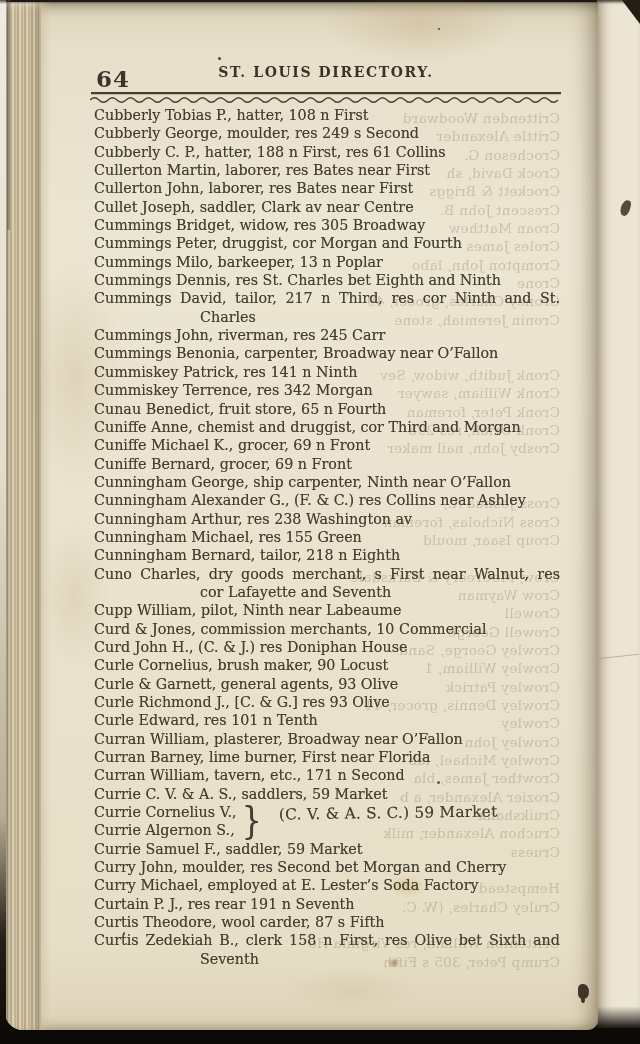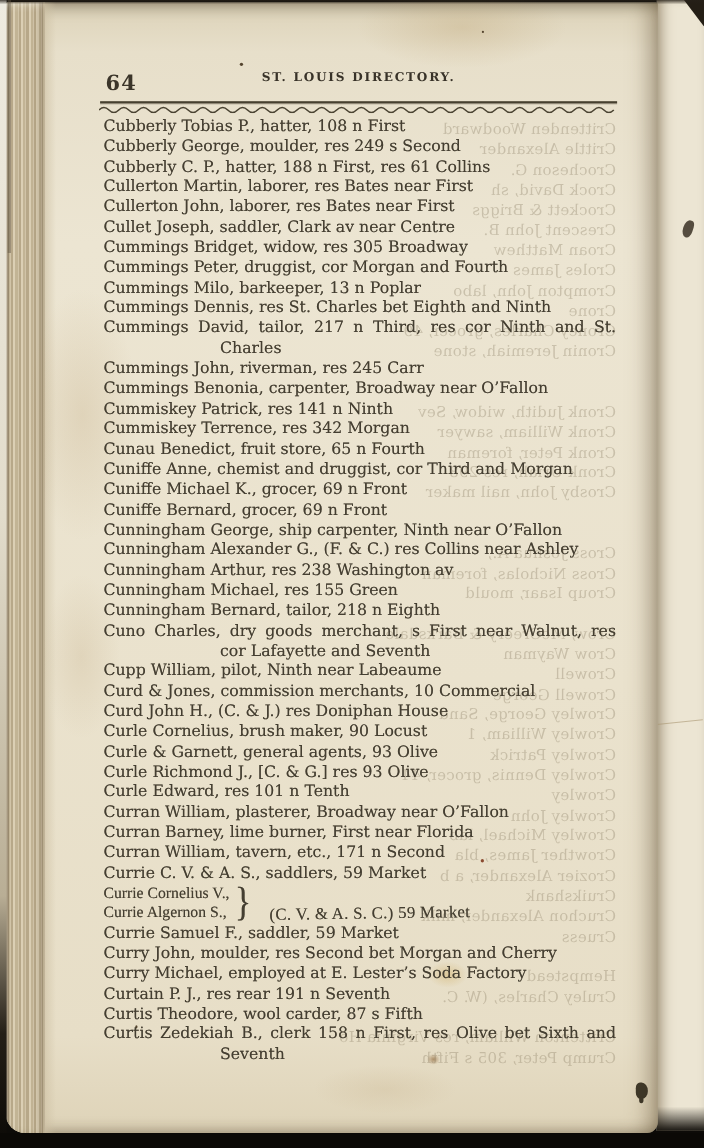--- a/index.html
+++ b/index.html
@@ -33,36 +33,36 @@
         box-shadow:inset -7px 0 9px -4px rgba(96,80,56,.55), inset 0 6px 8px -5px rgba(255,252,244,.8);}
   .binding::after{content:'';position:absolute;right:-10px;top:0;bottom:0;width:12px;
         background:linear-gradient(90deg,rgba(205,192,163,.7),rgba(233,225,204,0));}
   .outer-left{position:absolute;left:0;top:0;width:6px;height:1044px;z-index:5;
         background:linear-gradient(180deg,#eeebe0 0,#e2dccb 45%,#b9ae95 78%,#241f17 90%,#0b0906 100%);}
   .crease{position:absolute;left:7px;top:0;width:3px;height:230px;background:#5e5140;opacity:.45;z-index:6;}
 
   .bottom-band{position:absolute;left:0;top:1030px;width:640px;height:14px;background:#0b0906;z-index:5;}
 
   
-  .pageno{position:absolute;left:91px;top:63px;font-size:19px;font-weight:bold;color:#3b352a;
+  .pageno{position:absolute;left:91px;top:63px;font-size:23px;font-weight:bold;color:#3b352a;
         letter-spacing:1px;}
-  .title{position:absolute;left:89px;top:62px;width:464px;text-align:center;font-size:11px;
+  .title{position:absolute;left:89px;top:62px;width:464px;text-align:center;font-size:14px;
         font-weight:bold;letter-spacing:1.6px;color:#383228;}
   .rule-straight{position:absolute;left:86px;top:90px;width:470px;height:2px;background:#46402f;
         box-shadow:0 1px 0 rgba(70,64,47,.25);}
   .rule-wavy{position:absolute;left:85px;top:93px;}
 
   
   .text-area{position:absolute;left:89px;top:104px;width:466px;height:880px;}
   .list{position:relative;z-index:2;font-size:14.3px;line-height:18.35px;color:#443e31;
         text-shadow:0 0 .5px rgba(62,54,40,.55);}
   .line{white-space:nowrap;}
   .just{text-align:justify;text-align-last:justify;}
   .cont{padding-left:106px;}
-  .brace-row{display:flex;align-items:flex-end;font-family:Liberation Serif, serif;}
+  .brace-row{display:flex;align-items:flex-start;}
   .brace-names .line{white-space:nowrap;}
   .brace-glyph{font-size:37px;line-height:36.7px;margin-left:3px;transform:scaleX(.85);color:#443e31;}
   .brace-note{margin-left:16px;font-size:15.2px;transform:rotate(-0.8deg) translateY(1px);
         letter-spacing:.3px;white-space:nowrap;}
 
   
   .ghost{position:absolute;left:0;top:3px;width:466px;z-index:1;transform:scaleX(-1);
         opacity:.30;filter:blur(.4px);}
   .ghost-line{height:18.35px;line-height:18.35px;font-size:13.6px;color:#7c6f55;
         letter-spacing:.3px;white-space:nowrap;overflow:hidden;}

